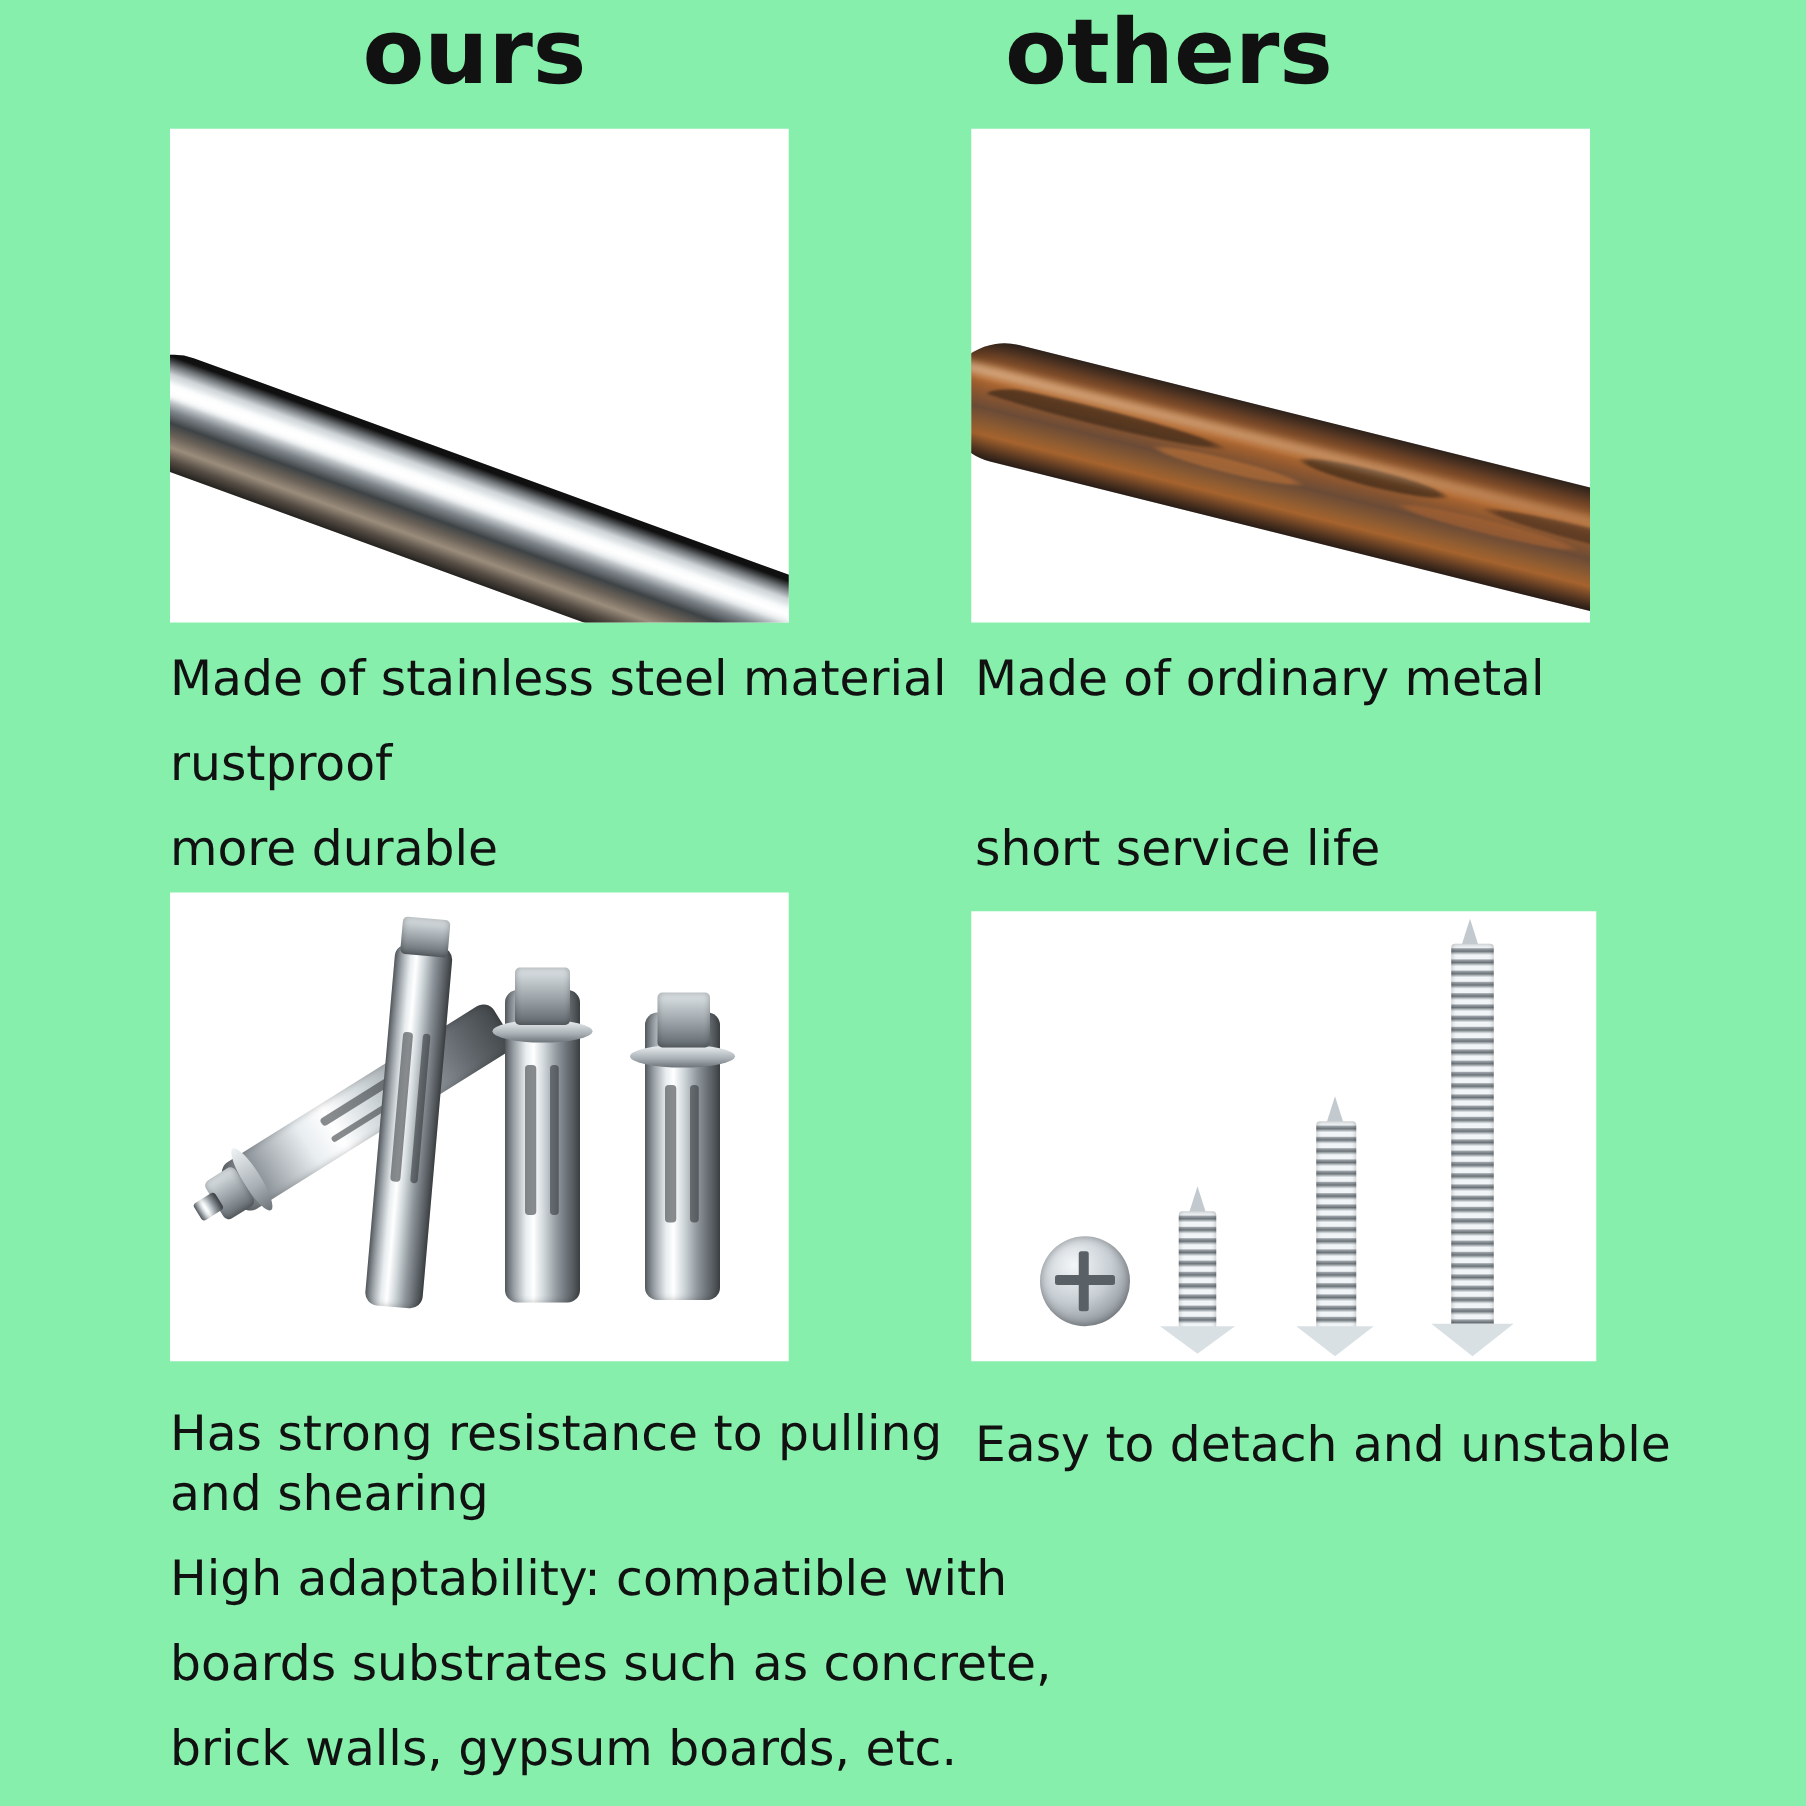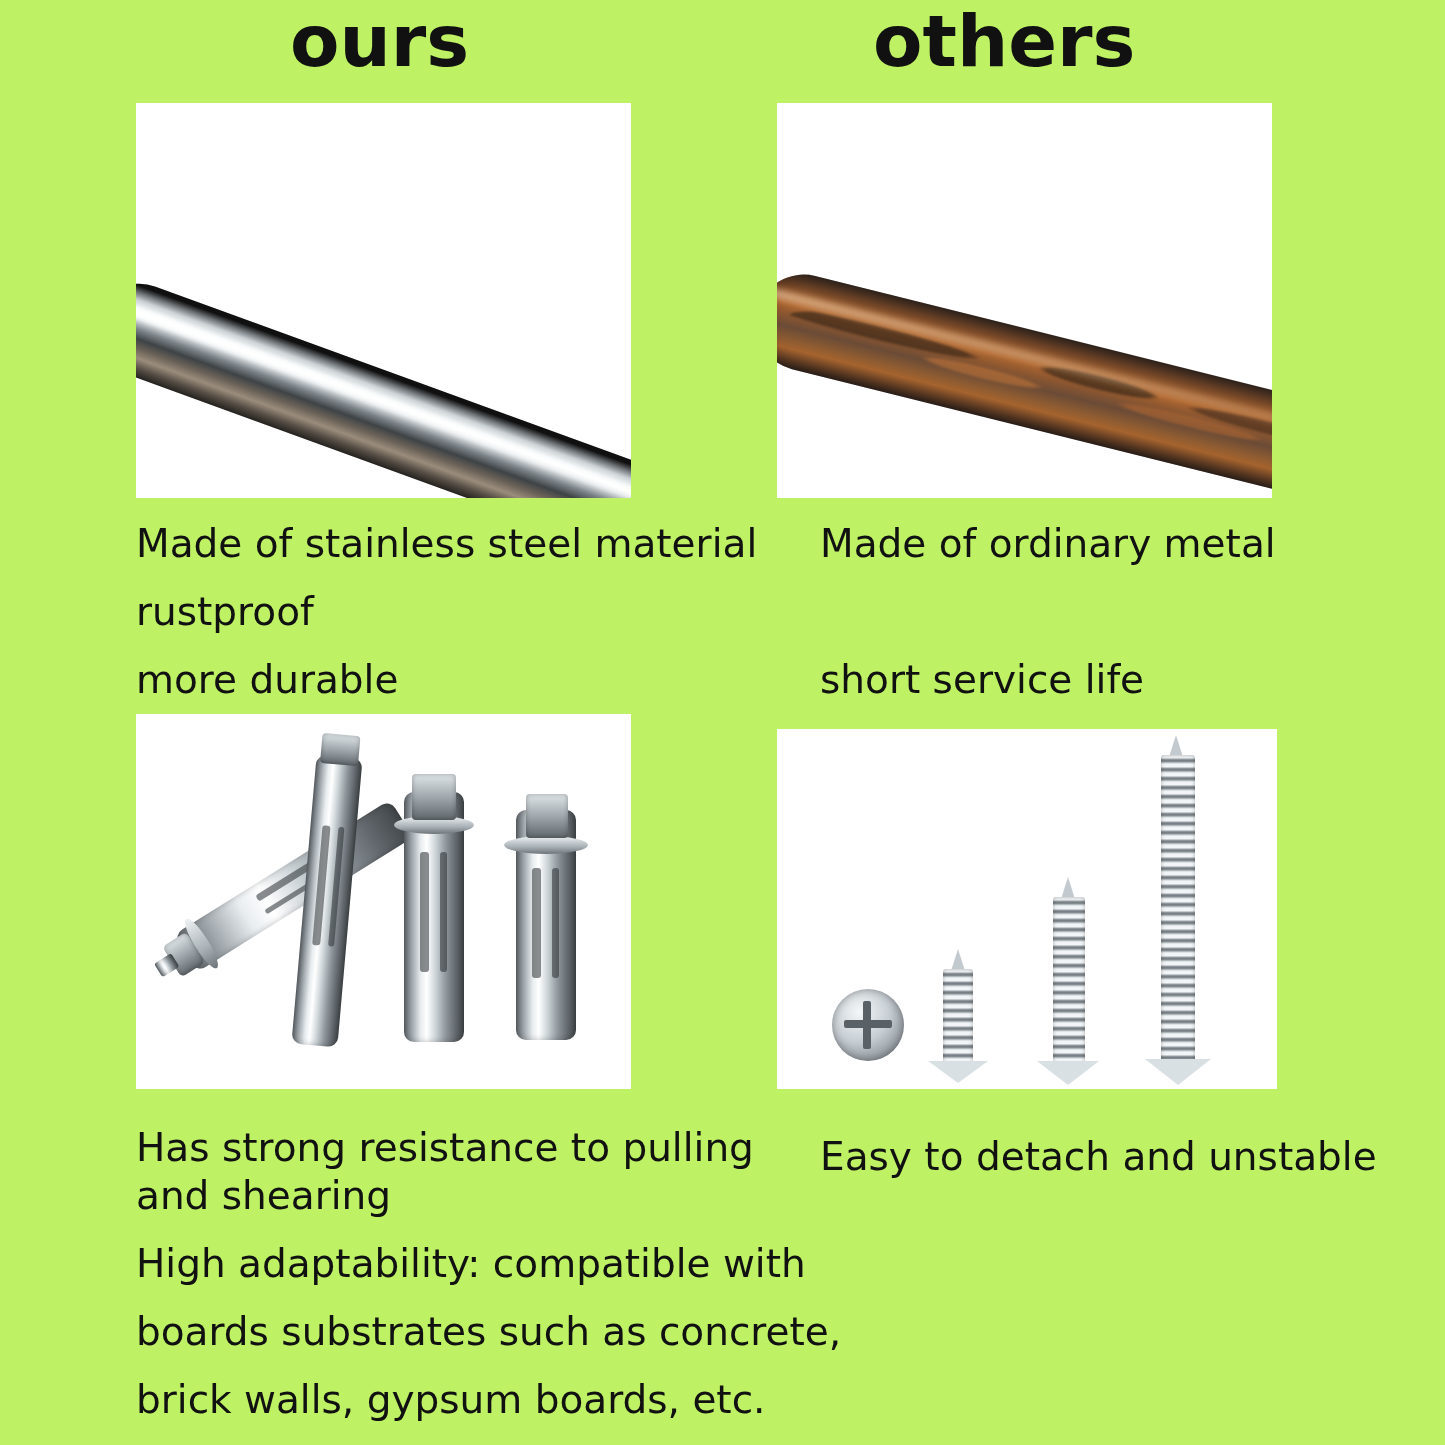--- a/index.html
+++ b/index.html
@@ -11,33 +11,33 @@
     height: 1445px;
     background: #7d7d7d;
     font-family: "Liberation Sans", sans-serif;
     overflow: hidden;
     position: relative;
   }
   .page {
     position: relative;
     width: 1445px;
     height: 1445px;
-    background: #bef264;
+    background: #86efac;
   }
   .col-heading {
     position: absolute;
     font-size: 72px;
     font-weight: 700;
     color: #111111;
     letter-spacing: 0px;
     line-height: 1;
     font-family: "DejaVu Sans", sans-serif;
   }
   #heading-ours { left: 290px; top: 5px; }
-  #heading-others { left: 873px; top: 5px; text-align: right; }
+  #heading-others { left: 804px; top: 5px; text-align: right; }
 
   .photo {
     position: absolute;
     background: #ffffff;
     overflow: hidden;
   }
   
   #photo-steel-rod { left: 136px; top: 103px; width: 495px; height: 395px; }
   .rod {
     position: absolute;
@@ -192,21 +192,21 @@
 
   .caption {
     position: absolute;
     font-size: 39px;
     color: #111111;
     line-height: 64px;
     font-family: "DejaVu Sans", sans-serif;
     white-space: pre;
   }
   .cap-left { left: 136px; }
-  .cap-right { left: 820px; }
+  .cap-right { left: 780px; }
 </style>
 </head>
 <body>
 
 <div class="page">
 
   <div class="col-heading" id="heading-ours">ours</div>
 
   <div class="col-heading" id="heading-others">others</div>
 

